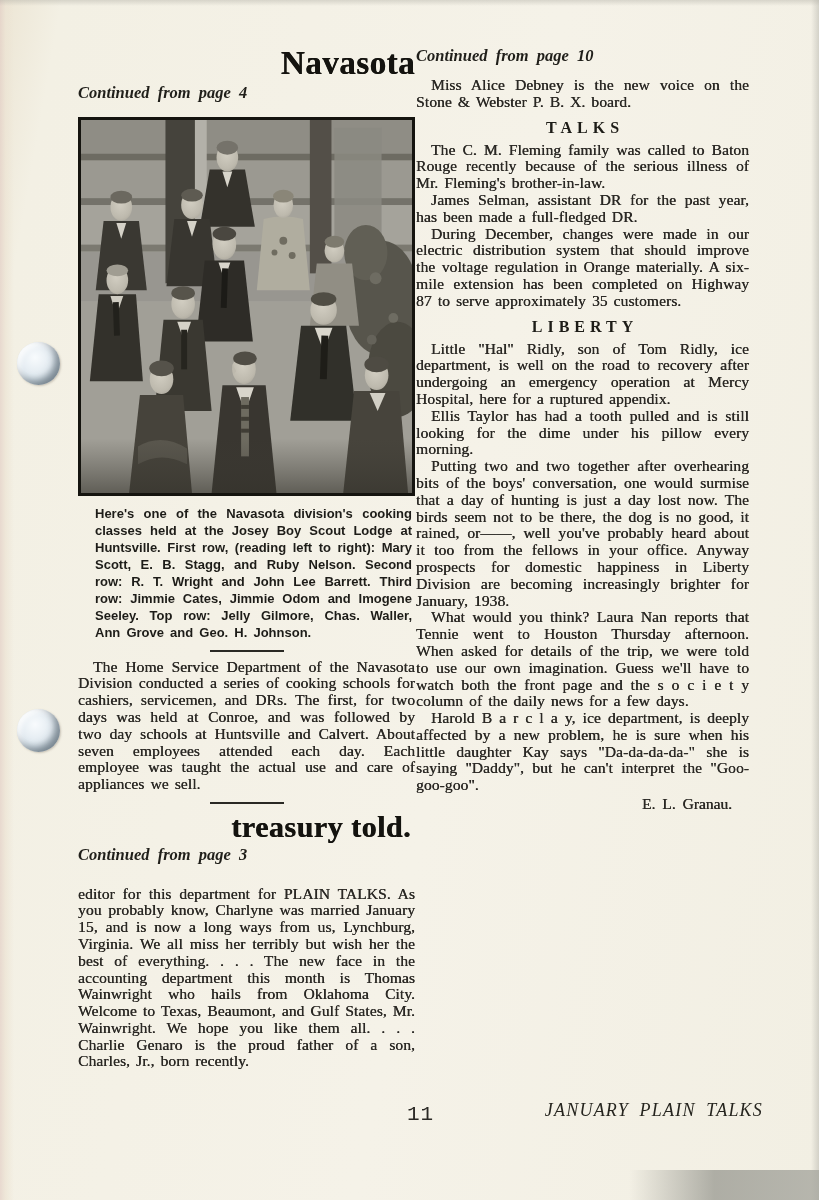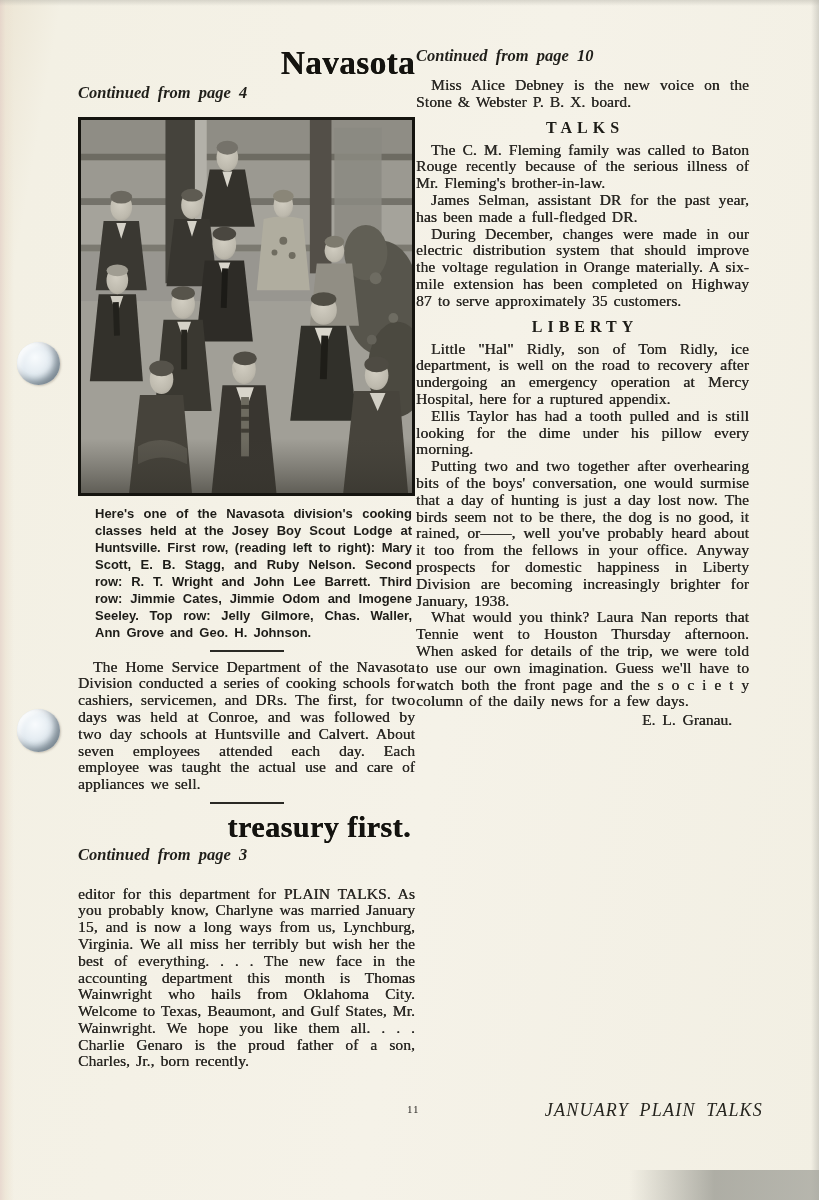--- a/index.html
+++ b/index.html
@@ -62,22 +62,22 @@
     text-shadow:.3px 0 0 currentColor;}
   .indent{text-indent:15px;}
 
   .subhead{font-size:16px;font-weight:bold;letter-spacing:5px;text-align:center;
     margin:8px 0 5px 0;color:#1d1c17;text-indent:5px;}
 
   .signature{font-size:15.5px;line-height:17px;text-align:right;
     padding-right:17px;margin:1px 0 0 0;word-spacing:3px;
     text-shadow:.3px 0 0 currentColor;}
 
-  .pageno{position:absolute;left:407px;top:1103px;font-size:11px;
-    letter-spacing:1px;color:#2b2925;}
+  .pageno{position:absolute;left:407px;top:1103px;font-size:21px;
+    letter-spacing:1px;color:#2b2925;font-family:Liberation Mono, monospace;}
   .journal{position:absolute;right:56px;top:1100px;font-size:18px;
     font-weight:normal;font-style:italic;letter-spacing:1.2px;color:#26251f;
     word-spacing:5px;}
 </style>
 </head>
 <body>
 
 <div class="page">
   <div class="edge-left"></div>
   <div class="edge-right"></div>
@@ -201,40 +201,41 @@
       </figure>
 
       <div class="caption">Here's one of the Navasota division's cooking classes held at the Josey Boy Scout Lodge at Huntsville. First row, (reading left to right): Mary Scott, E. B. Stagg, and Ruby Nelson. Second row: R. T. Wright and John Lee Barrett. Third row: Jimmie Cates, Jimmie Odom and Imogene Seeley. Top row: Jelly Gilmore, Chas. Waller, Ann Grove and Geo. H. Johnson.</div>
 
       <div class="rule"></div>
 
       <p class="body indent">The Home Service Department of the Navasota Division conducted a series of cooking schools for cashiers, servicemen, and DRs. The first, for two days was held at Conroe, and was followed by two day schools at Huntsville and Calvert. About seven employees attended each day. Each employee was taught the actual use and care of appliances we sell.</p>
 
       <div class="rule"></div>
 
-      <h2 class="headline h2">treasury first.</h2>
+      <h2 class="headline h2">treasury told.</h2>
       <div class="continued cont-treas">Continued from page 3</div>
       <p class="body">editor for this department for PLAIN TALKS. As you probably know, Charlyne was married January 15, and is now a long ways from us, Lynchburg, Virginia. We all miss her terribly but wish her the best of everything. . . . The new face in the accounting department this month is Thomas Wainwright who hails from Oklahoma City. Welcome to Texas, Beaumont, and Gulf States, Mr. Wainwright. We hope you like them all. . . . Charlie Genaro is the proud father of a son, Charles, Jr., born recently.</p>
     </div>
 
     <div class="col-right">
       <div class="continued cont-prod">Continued from page 10</div>
 
       <p class="body indent">Miss Alice Debney is the new voice on the Stone &amp; Webster P. B. X. board.</p>
 
       <h3 class="subhead">TALKS</h3>
       <p class="body indent">The C. M. Fleming family was called to Baton Rouge recently because of the serious illness of Mr. Fleming's brother-in-law.</p>
       <p class="body indent">James Selman, assistant DR for the past year, has been made a full-fledged DR.</p>
       <p class="body indent">During December, changes were made in our electric distribution system that should improve the voltage regulation in Orange materially. A six-mile extension has been completed on Highway 87 to serve approximately 35 customers.</p>
 
       <h3 class="subhead">LIBERTY</h3>
       <p class="body indent">Little "Hal" Ridly, son of Tom Ridly, ice department, is well on the road to recovery after undergoing an emergency operation at Mercy Hospital, here for a ruptured appendix.</p>
       <p class="body indent">Ellis Taylor has had a tooth pulled and is still looking for the dime under his pillow every morning.</p>
       <p class="body indent">Putting two and two together after overhearing bits of the boys' conversation, one would surmise that a day of hunting is just a day lost now.  The birds seem not to be there, the dog is no good, it rained, or——, well you've probably heard about it too from the fellows in your office.  Anyway prospects for domestic happiness in Liberty Division are becoming increasingly brighter for January, 1938.</p>
       <p class="body indent">What would you think?  Laura Nan reports that Tennie went to Houston Thursday afternoon. When asked for details of the trip, we were told to use our own imagination.  Guess we'll have to watch both the front page and the s o c i e t y column of the daily news for a few days.</p>
+      <p class="body indent">Harold B a r c l a y, ice department, is deeply affected by a new problem, he is sure when his little daughter Kay says "Da-da-da-da-" she is saying "Daddy", but he can't interpret the "Goo-goo-goo".</p>
 
       <p class="signature">E. L. Granau.</p>
     </div>
   </div>
 
   <div class="pageno">11</div>
   <div class="journal">JANUARY PLAIN TALKS</div>
 </div>
 
 </body></html>

